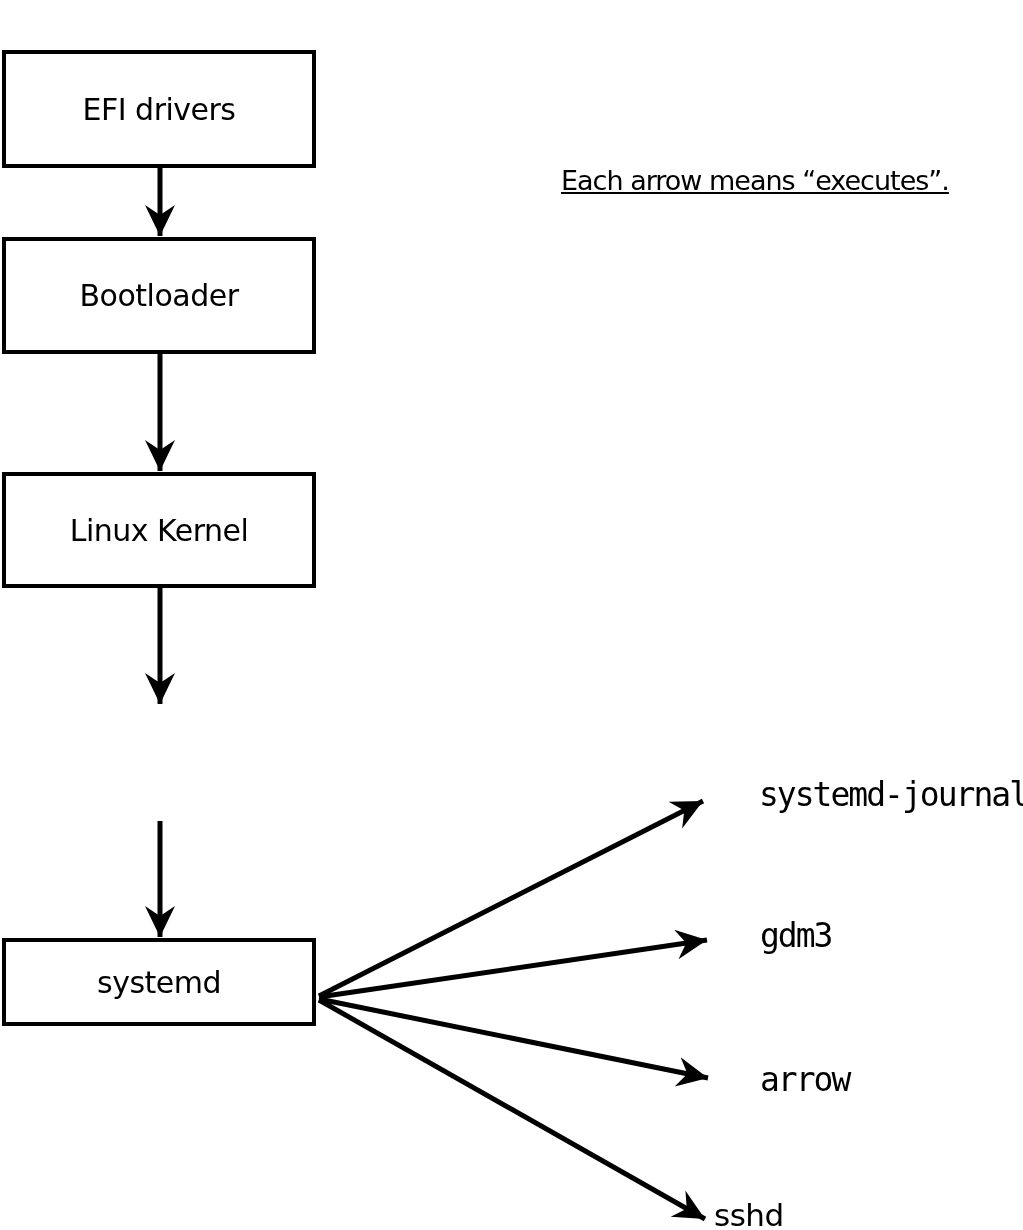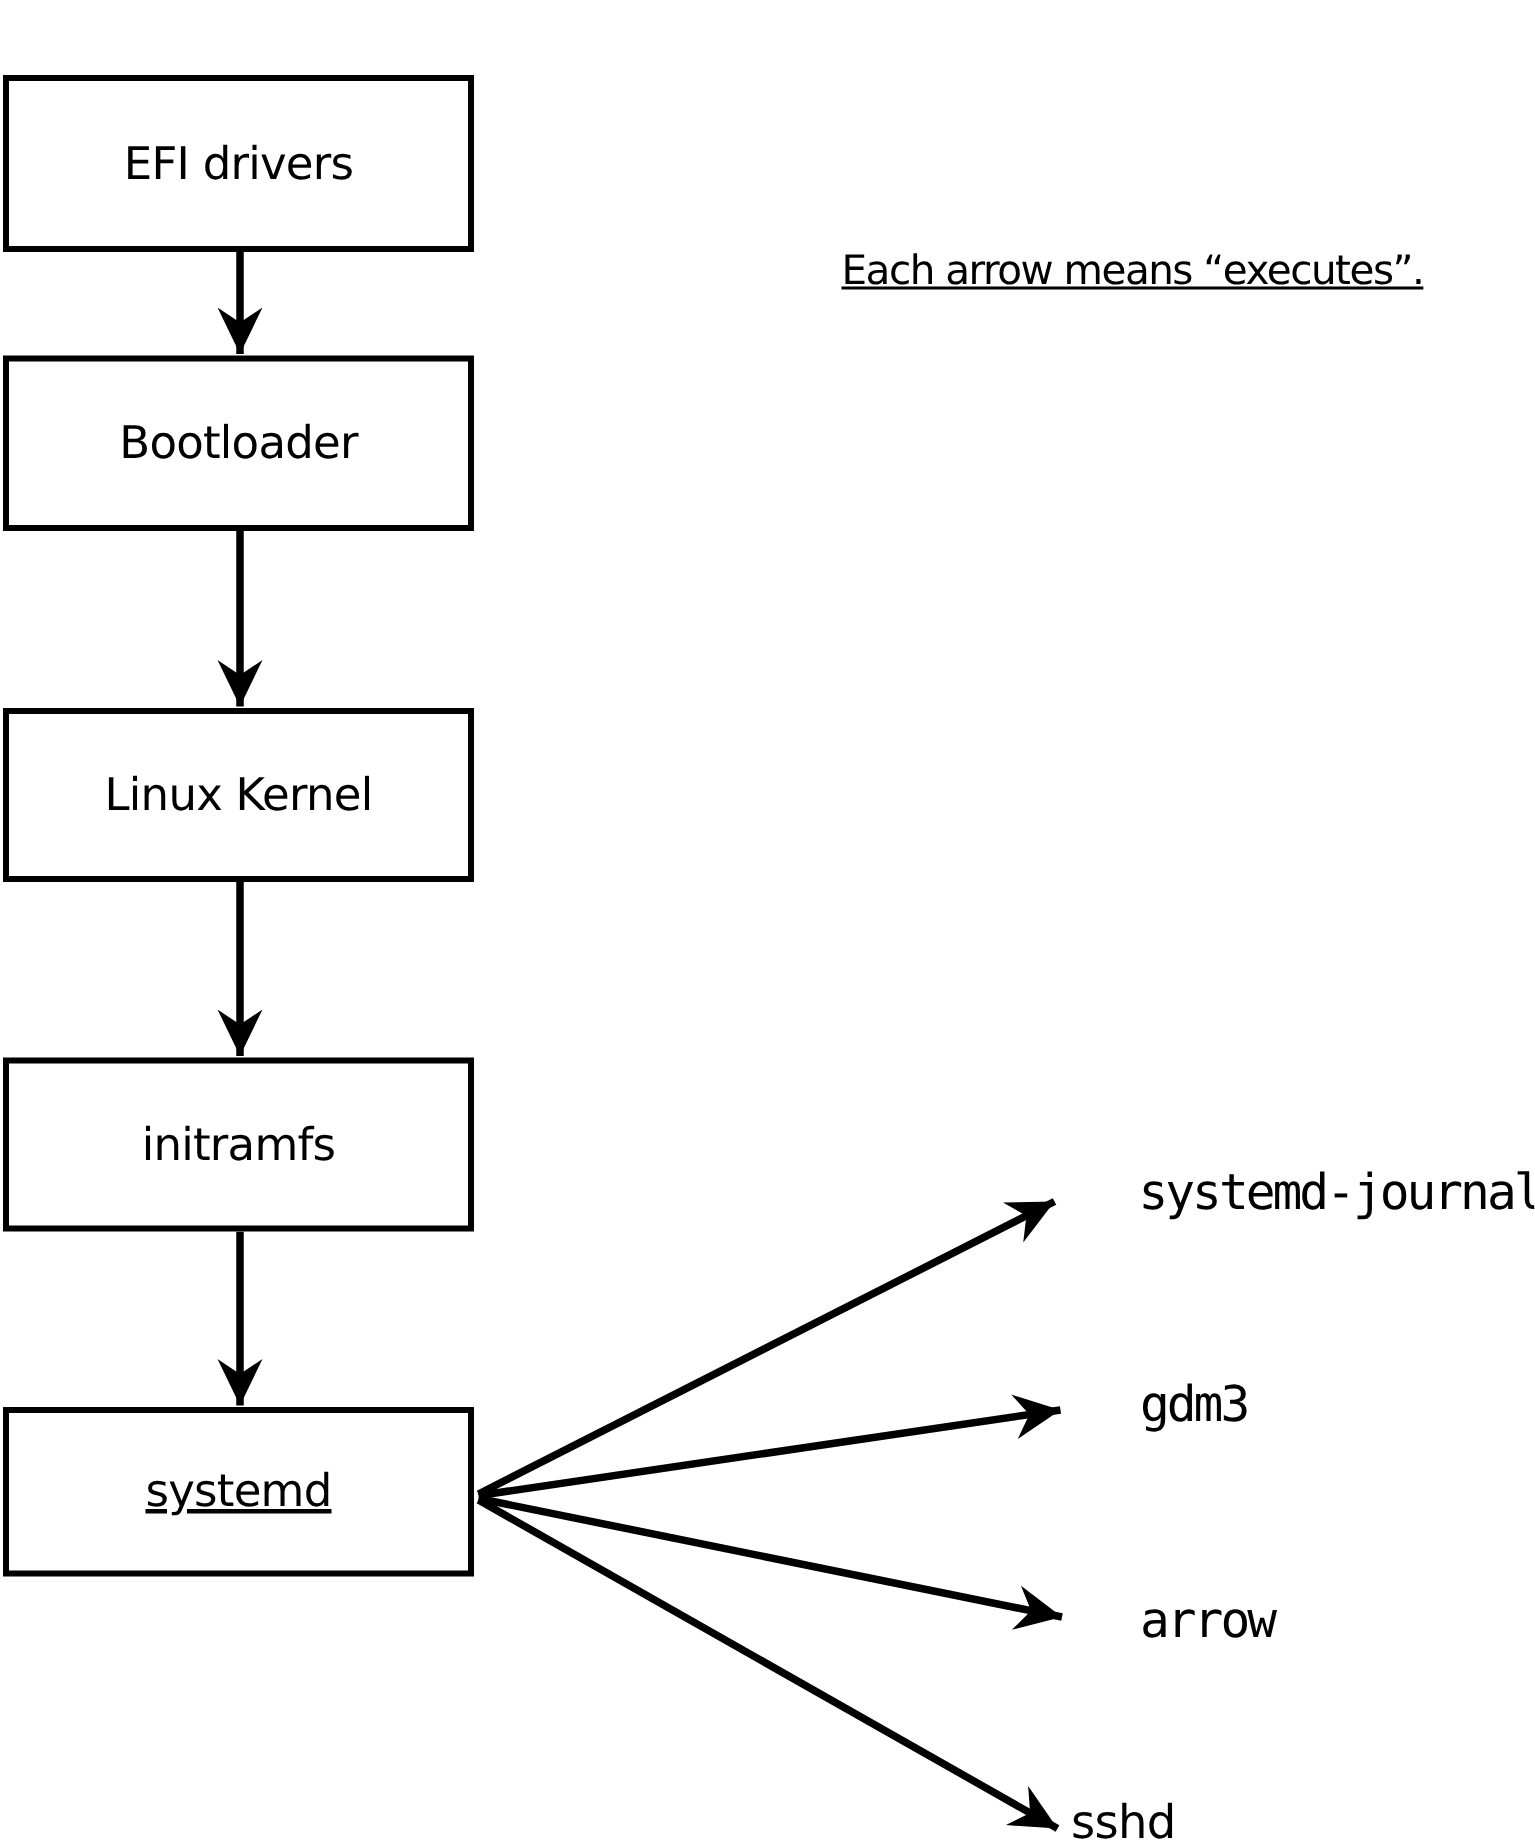--- a/index.html
+++ b/index.html
@@ -37,21 +37,21 @@
   .node-label {
     font-size: 30px;
     letter-spacing: -0.5px;
     color: #000000;
     white-space: nowrap;
   }
   #node-efi        { top: 3px;   height: 118px; margin-top: 47px; }
   #node-bootloader { top: 237px; height: 117px; }
   #node-kernel     { top: 472px; height: 116px; }
   #node-initramfs  { top: 705px; height: 116px; }
-  #node-systemd    { top: 938px; height: 113px; text-decoration: underline; }
+  #node-systemd    { top: 938px; height: 88px; }
   .note {
     position: absolute;
     left: 561px;
     top: 165px;
     font-size: 27px;
     letter-spacing: -1px;
     white-space: nowrap;
     text-decoration: underline;
   }
   .proc-label {
@@ -103,23 +103,20 @@
   </div>
 
   <div class="node" id="node-bootloader">
     <span class="node-label">Bootloader</span>
   </div>
 
   <div class="node" id="node-kernel">
     <span class="node-label">Linux Kernel</span>
   </div>
 
-  <div class="node" id="node-initramfs">
-    <span class="node-label">initramfs</span>
-  </div>
 
   <div class="node" id="node-systemd">
     <span class="node-label">systemd</span>
   </div>
 
   <div class="note">Each arrow means “executes”.</div>
 
   <div class="proc-label" id="proc-journal">systemd-journal</div>
 
   <div class="proc-label" id="proc-gdm3">gdm3</div>

